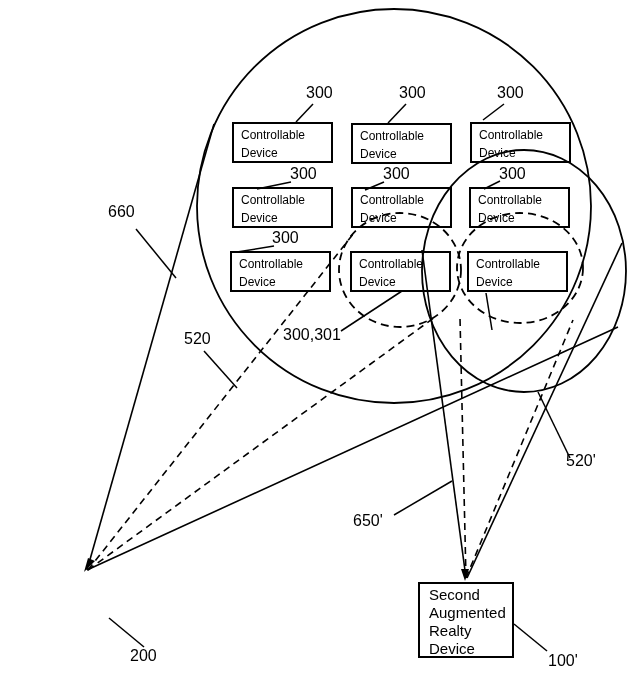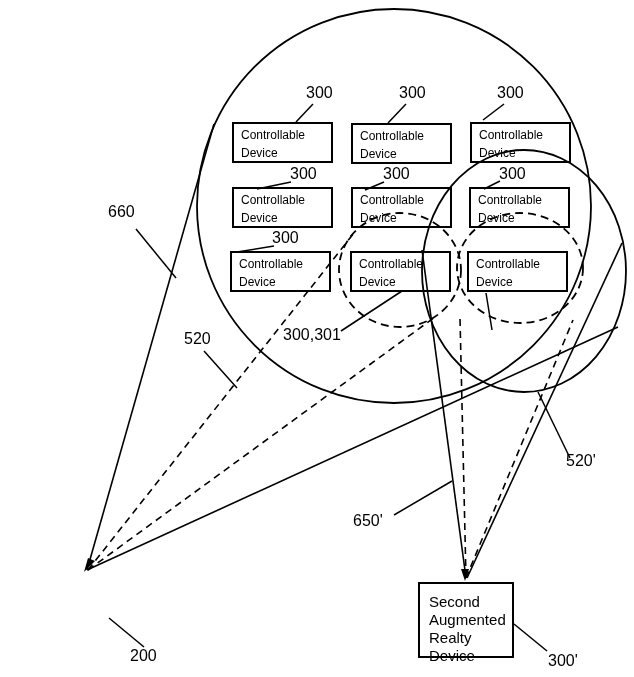--- a/index.html
+++ b/index.html
@@ -71,30 +71,30 @@
   <div class="cbox" style="left:232px;top:122px">Controllable Device</div>
   <div class="cbox" style="left:351px;top:123px">Controllable Device</div>
   <div class="cbox" style="left:470px;top:122px">Controllable Device</div>
   <div class="cbox" style="left:232px;top:187px">Controllable Device</div>
   <div class="cbox" style="left:351px;top:187px">Controllable Device</div>
   <div class="cbox" style="left:469px;top:187px">Controllable Device</div>
   <div class="cbox" style="left:230px;top:251px">Controllable Device</div>
   <div class="cbox" style="left:350px;top:251px">Controllable Device</div>
   <div class="cbox" style="left:467px;top:251px">Controllable Device</div>
 
-  <div class="arbox" style="left:418px;top:582px;width:96px;height:76px;padding-top:9px;line-height:18px">Second Augmented Realty Device</div>
+  <div class="arbox" style="left:418px;top:582px;width:96px;height:76px;padding-top:2px;line-height:18px">Second Augmented Realty Device</div>
 
   <div class="ref" style="left:306px;top:82px">300</div>
   <div class="ref" style="left:399px;top:82px">300</div>
   <div class="ref" style="left:497px;top:82px">300</div>
   <div class="ref" style="left:290px;top:163px">300</div>
   <div class="ref" style="left:383px;top:163px">300</div>
   <div class="ref" style="left:499px;top:163px">300</div>
   <div class="ref" style="left:272px;top:227px">300</div>
   <div class="ref" style="left:283px;top:324px">300,301</div>
   <div class="ref" style="left:108px;top:201px">660</div>
   <div class="ref" style="left:184px;top:328px">520</div>
   <div class="ref" style="left:353px;top:510px">650'</div>
   <div class="ref" style="left:566px;top:450px">520'</div>
   <div class="ref" style="left:130px;top:645px">200</div>
-  <div class="ref" style="left:548px;top:650px">300'</div>
+  <div class="ref" style="left:548px;top:650px">100'</div>
 
 </div>
 
 </body></html>

